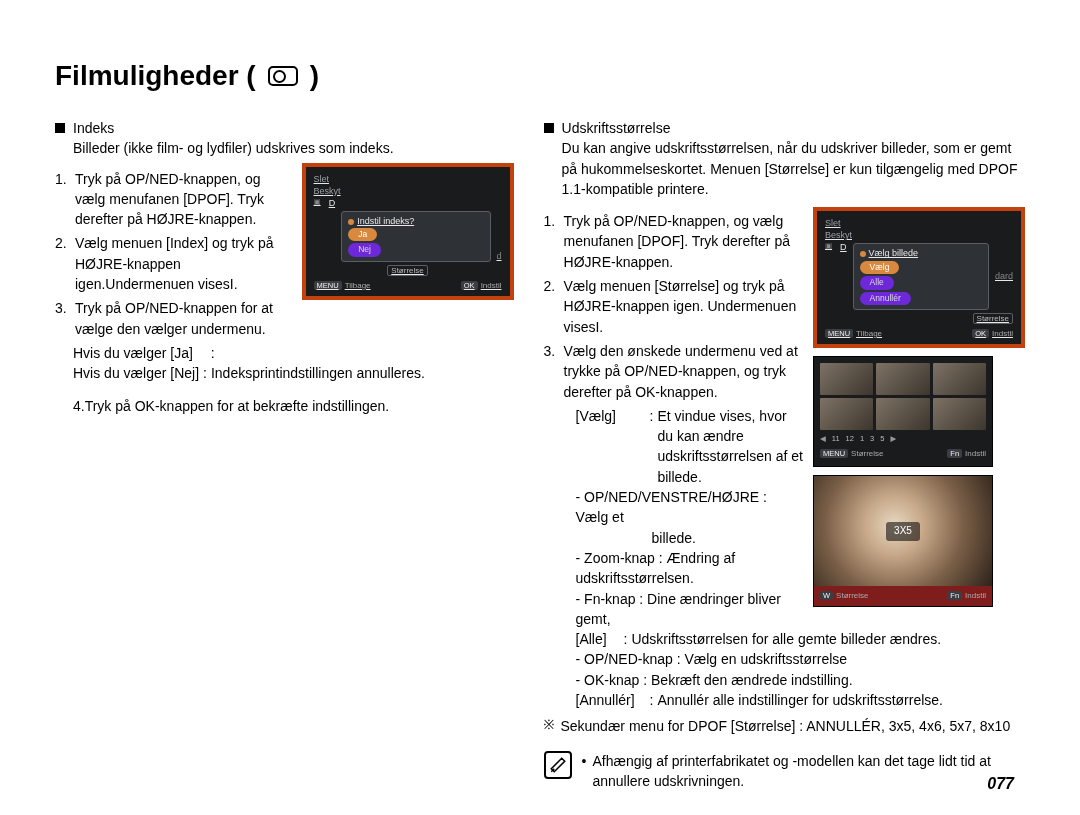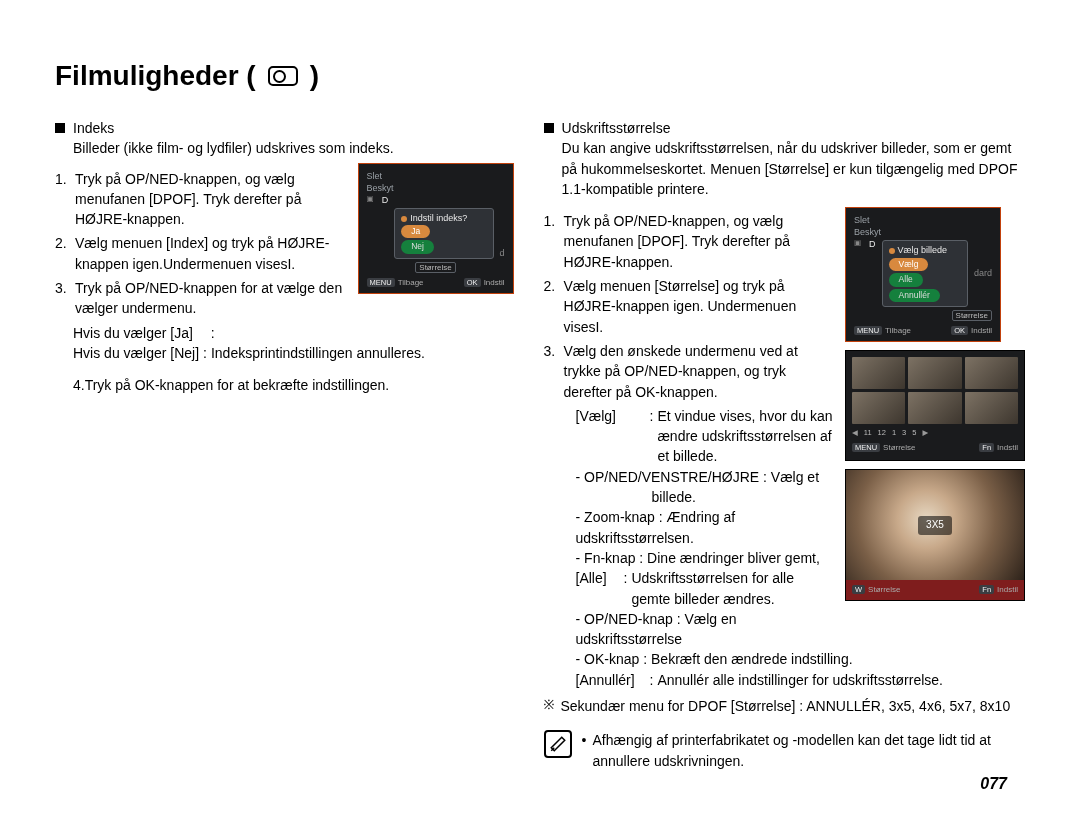--- a/index.html
+++ b/index.html
@@ -42,35 +42,36 @@
   .sq { width: 10px; height: 10px; background: #000; display: inline-block; }
   .indent1 { padding-left: 18px; margin-top: 0; }
   .list { margin-top: 10px; }
   .list-item { display: flex; gap: 6px; margin-bottom: 4px; }
   .list-item .num { min-width: 14px; }
   .float-box {
     float: right;
     margin: 4px 0 8px 10px;
   }
   .lcd {
-    width: 156px;
+    width: 212px;
     background: #1a1b1d;
-    border: 1px solid #c2410c;
+    border: 4px solid #c2410c;
     color: #e8e8e8;
     font-size: 9px;
     padding: 6px 8px 4px 8px;
     line-height: 1.35;
+    text-decoration: underline;
   }
   .lcd .menu-line { color: #9aa0a6; }
   .lcd .pill {
     display: inline-block;
     padding: 1px 10px;
     border-radius: 9px;
     margin: 1px 0;
-    background: #15803d;
+    background: #6d28d9;
     color: #ddd;
     font-size: 8.5px;
   }
   .lcd .pill.sel { background: #d8893e; color: #fff; }
   .lcd .prompt {
     background: #2e3136;
     border: 1px solid #5a5f66;
     border-radius: 3px;
     padding: 3px 6px;
     margin-top: 2px;
@@ -103,21 +104,21 @@
     width: 28px; height: 28px; border:2px solid #000; border-radius:4px;
     display:flex;align-items:center;justify-content:center;flex:none;
   }
   .note-icon svg { width:18px;height:18px; }
   .para { margin-top: 4px; }
   .kv-row { display:flex; }
   .kv-label { }
   .kv-colon { padding: 0 4px; }
   .kv-val { flex:1; }
   .pagefoot {
-    position:absolute; bottom:22px; right:73px;
+    position:absolute; bottom:22px; right:66px;
     font-weight:bold; font-style:italic; font-size:16px;
   }
   .star { font-size: 13px; }
   .clear { clear: both; }
   .indent-sub { padding-left: 32px; }
   .option-line { display:flex; padding-left:32px; }
   .option-line .lbl { min-width: 74px; }
   .cont { padding-left: 108px; }
   .lcd-badge { display:inline-block;font-size:7.5px;color:#888;margin-right:2px;}
   .opt-outline { border:1px solid #5a5f66; padding:0 3px; border-radius:2px; font-size:8px; color:#bbb;}

